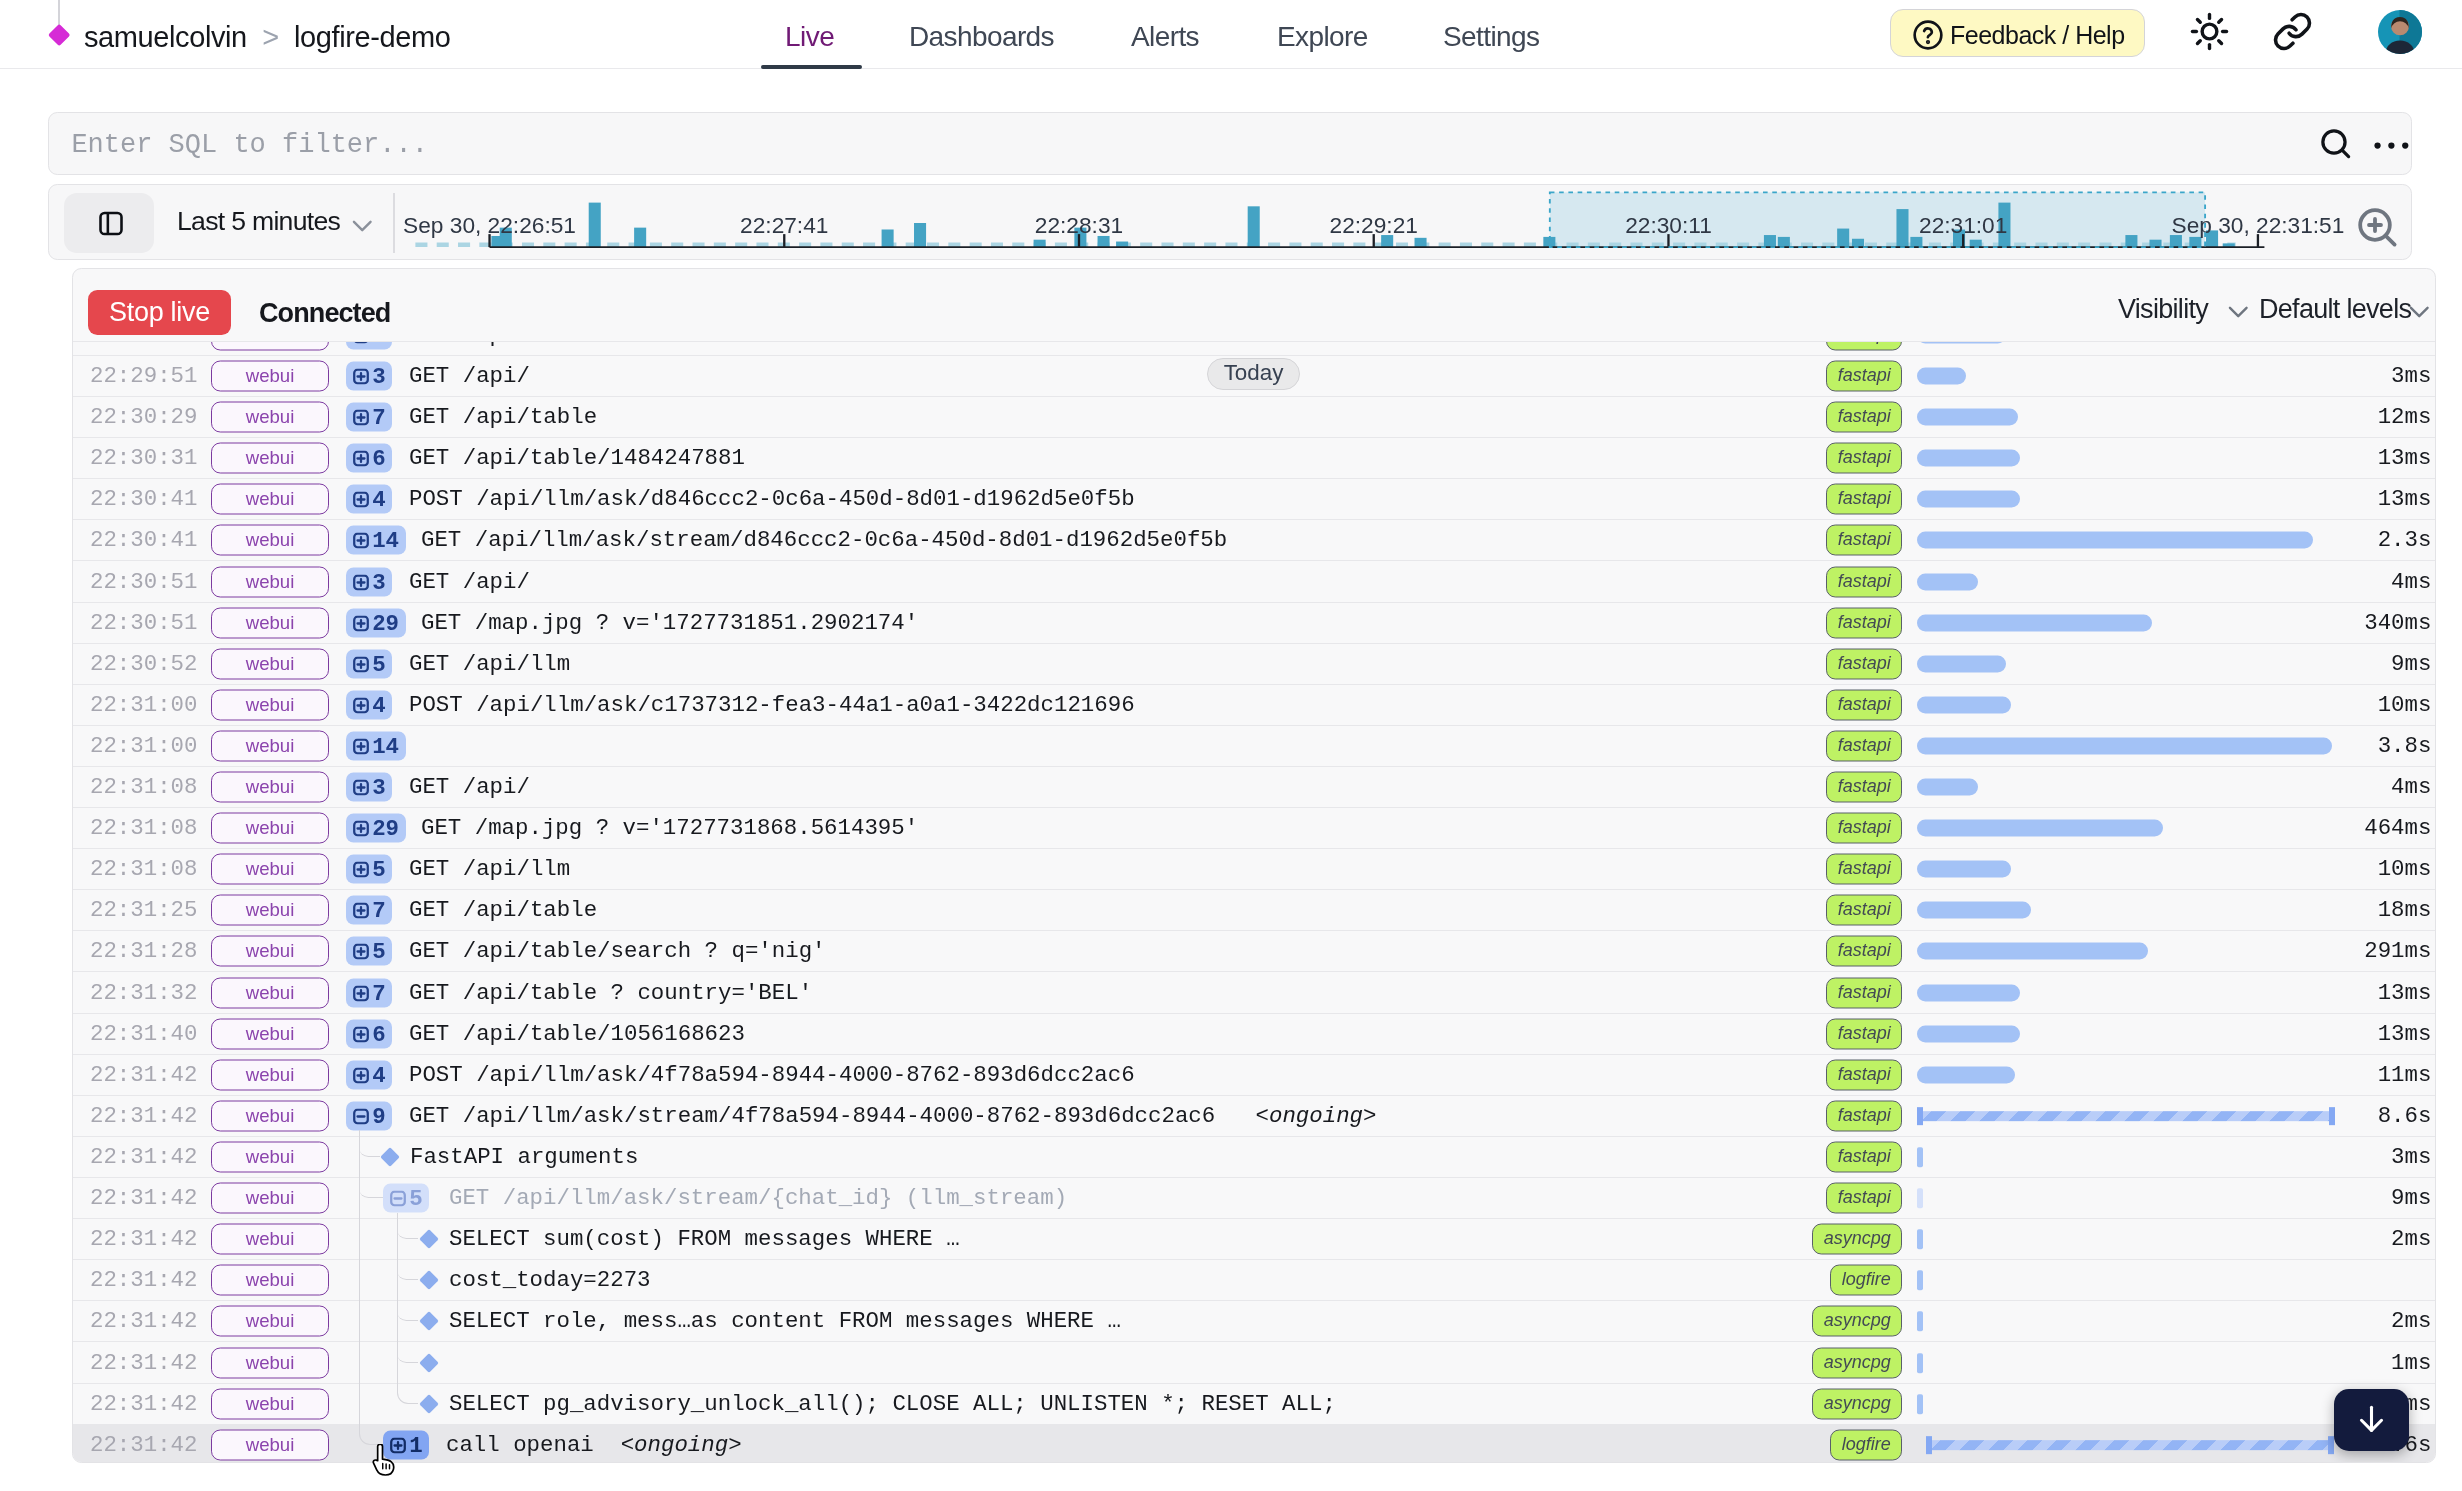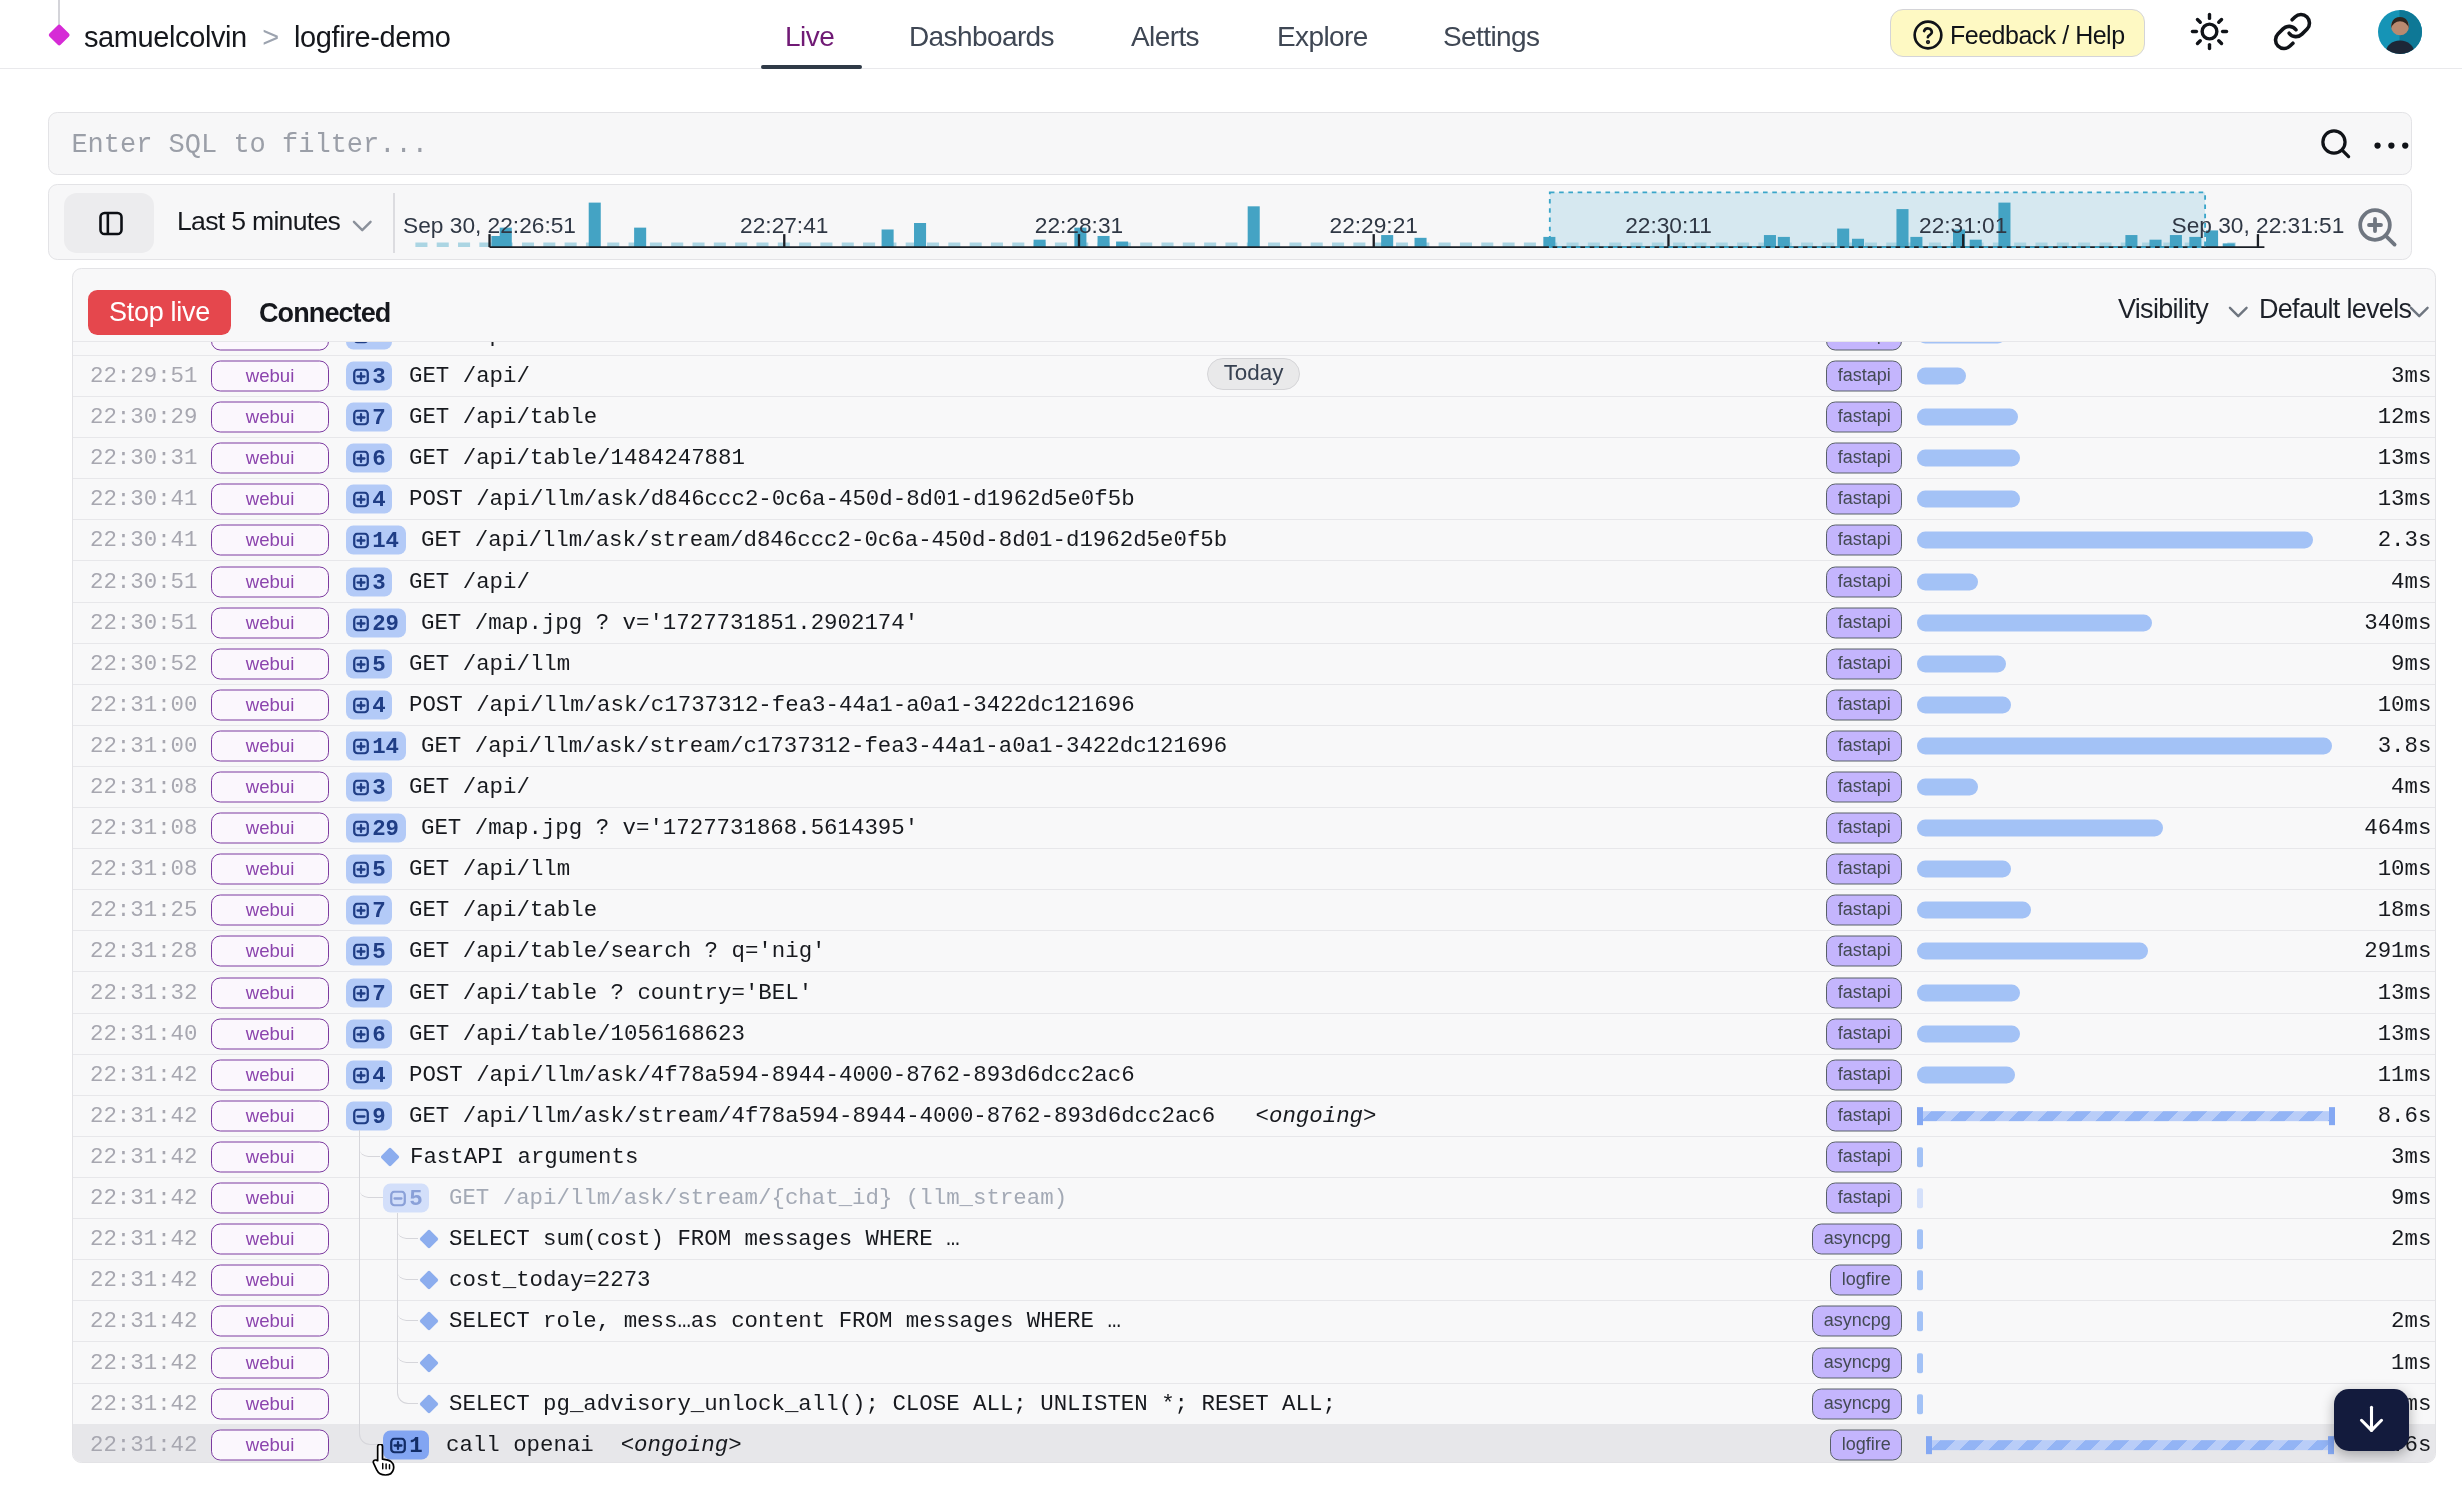--- a/index.html
+++ b/index.html
@@ -24,21 +24,21 @@
 .ts { position:absolute; left:17px; top:50%; transform:translateY(-50%); font-family:"Liberation Mono",monospace; font-size:22.4px; color:#a7a7b0; }
 .wb { position:absolute; left:138px; top:50%; transform:translateY(-50%); width:118px; height:31px; border:1.9px solid #7c3aa0; border-radius:9.3px; background:#fbf7fd; color:#8b44ad; font-size:18.6px; text-align:center; line-height:27px; }
 .ic { position:absolute; top:50%; transform:translateY(-50%); height:29px; border-radius:7.5px; background:#b3caf7; color:#1f3d85; display:flex; align-items:center; padding:0 6.5px; }
 .ic b { font-family:"Liberation Mono",monospace; font-size:22.4px; font-weight:bold; margin-left:3.7px; }
 .icf { background:#d3dffa; color:#8aa0d8; }
 .icd { background:#82a5f2; color:#122c66; }
 .dia { position:absolute; top:50%; width:14px; height:14px; margin-top:-7px; background:#8cadee; border-radius:1.9px; transform:rotate(45deg); }
 .tx { position:absolute; top:50%; transform:translateY(-50%); font-family:"Liberation Mono",monospace; font-size:22.4px; color:#17191e; white-space:pre; }
 .tx i { font-style:italic; }
 .txf { color:#a3a9b5; }
-.tag { position:absolute; right:535px; top:50%; transform:translateY(-50%); height:31px; border:1.9px solid #596069; border-radius:9.3px; background:#c4b5fd; color:#434a54; font-size:18px; line-height:27px; padding:0 10.3px; }
+.tag { position:absolute; right:535px; top:50%; transform:translateY(-50%); height:31px; border:1.9px solid #596069; border-radius:9.3px; background:#bef264; color:#434a54; font-size:18px; line-height:27px; padding:0 10.3px;font-style:italic; }
 .bar { position:absolute; left:1844px; top:50%; transform:translateY(-50%); height:17px; border-radius:8.4px; background:#a3c2f6; }
 .tick { position:absolute; left:1844px; top:50%; transform:translateY(-50%); width:5.6px; height:19.6px; border-radius:1.9px; background:#a3c2f6; }
 .stripe { position:absolute; top:50%; transform:translateY(-50%); height:17.7px; }
 .stripe::before { content:""; position:absolute; left:0; top:3.7px; right:0; height:10.3px; background:repeating-linear-gradient(135deg,#b9cdf8 0 10.3px,#93b4f5 10.3px 20.5px); }
 .stripe::after { content:""; position:absolute; left:0; top:0; width:5.6px; height:17.7px; background:#84a8f3; }
 .cap2 { position:absolute; right:0; top:0; width:5.6px; height:17.7px; background:#84a8f3; }
 .dur { position:absolute; right:5.6px; top:50%; transform:translateY(-50%); font-family:"Liberation Mono",monospace; font-size:22.4px; color:#17191e; }
 .tree { position:absolute; border-color:#d6d6db; border-style:solid; border-width:0; }
 #today { position:absolute; left:1134px; top:16px; width:93px; height:32px; background:#e9e9ea; border:1.9px solid #d4d4d7; border-radius:16px; font-size:22.4px; color:#374151; text-align:center; line-height:28px; }
 #downbtn { position:absolute; left:2261px; top:1047px; width:75px; height:62px; background:#131b3d; border-radius:15px; box-shadow:0 3.7px 13px rgba(0,0,0,0.3); z-index:30; }
@@ -338,21 +338,20 @@
 <div class="row" style="top:384px">
         <span class="ts">22:31:00</span>
         <span class="wb">webui</span>
         <span class="ic" style="left:273px">
           <svg width="16" height="16" viewBox="0 0 17 17" style="flex:none">
             <rect x="1.3" y="1.3" width="14.4" height="14.4" rx="3.5" fill="none" stroke="#1f3d85" stroke-width="2.4"></rect>
             <path d="M8.5 4.8v7.4M4.8 8.5h7.4" stroke="#1f3d85" stroke-width="2.4" stroke-linecap="round"></path>
           </svg>
           <b>14</b>
         </span>
-        <span class="tx" style="left:348px">GET /api/llm/ask/stream/c1737312-fea3-44a1-a0a1-3422dc121696</span>
         <span class="tag">fastapi</span>
         <span class="bar" style="width:415px"></span>
         <span class="dur">3.8s</span>
       </div>
 <div class="row" style="top:425px">
         <span class="ts">22:31:08</span>
         <span class="wb">webui</span>
         <span class="ic" style="left:273px">
           <svg width="16" height="16" viewBox="0 0 17 17" style="flex:none">
             <rect x="1.3" y="1.3" width="14.4" height="14.4" rx="3.5" fill="none" stroke="#1f3d85" stroke-width="2.4"></rect>

